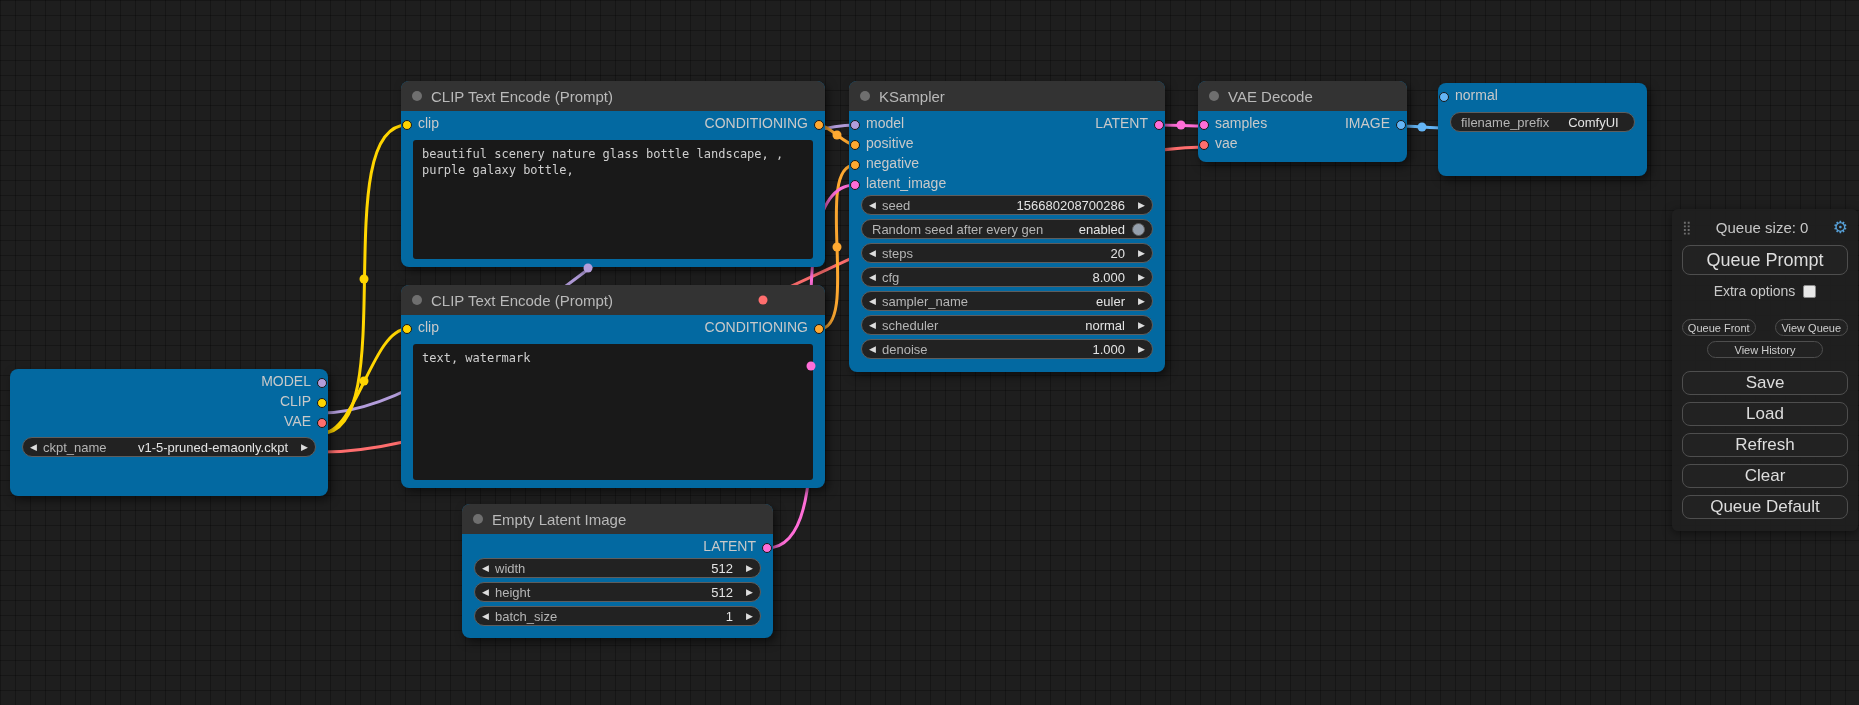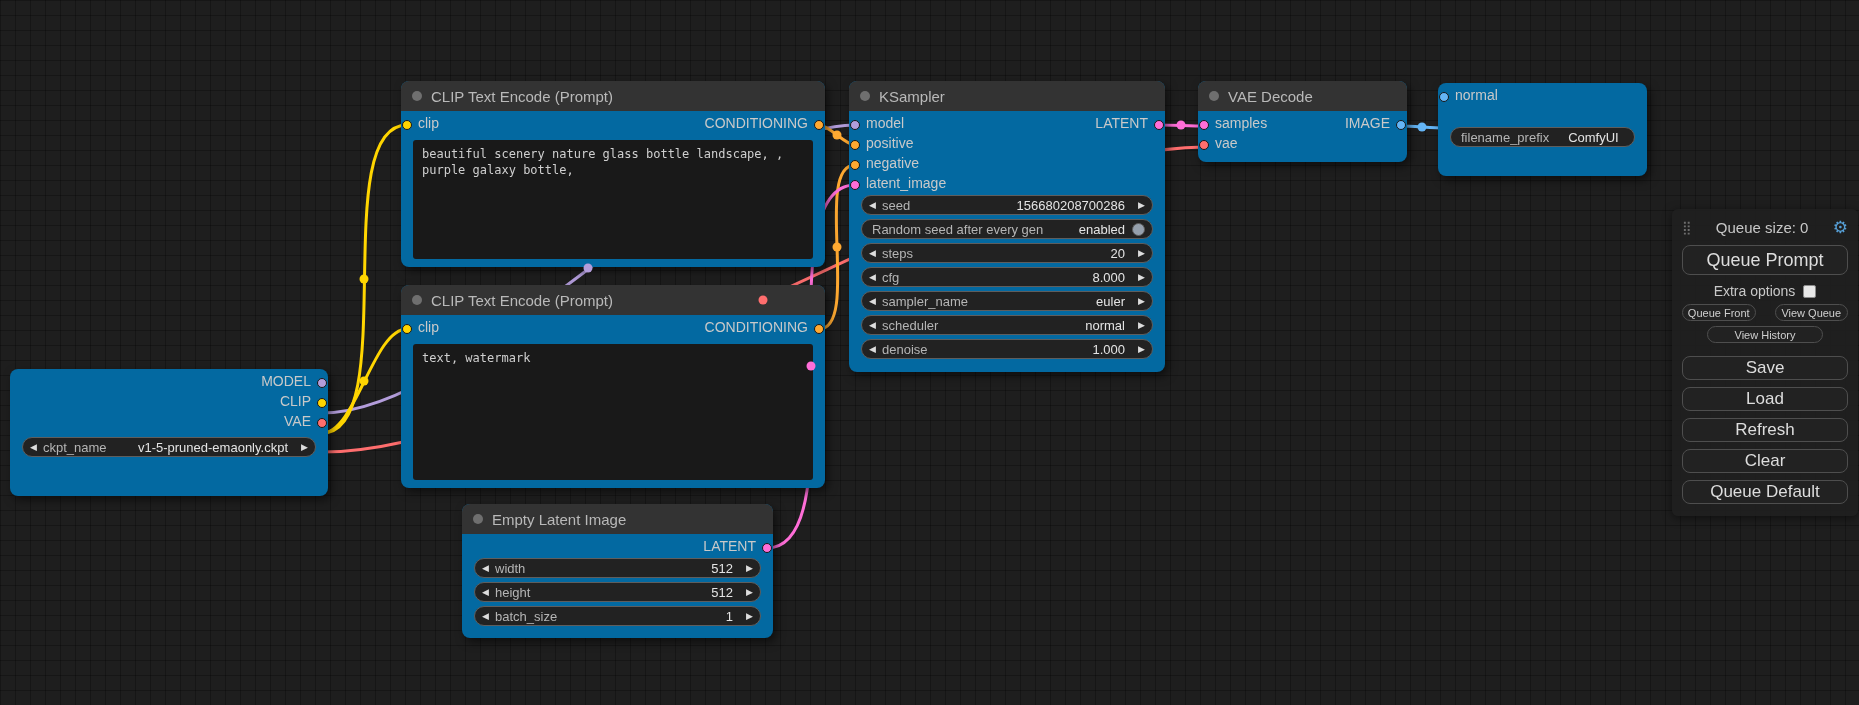--- a/index.html
+++ b/index.html
@@ -81,40 +81,40 @@
 
   
   #n-load-checkpoint { left:10px;  top:369px; width:318px; height:127px; }
   #n-clip-pos        { left:401px; top:81px;  width:424px; height:186px; }
   #n-clip-neg        { left:401px; top:285px; width:424px; height:203px; }
   #n-empty-latent    { left:462px; top:504px; width:311px; height:134px; }
   #n-ksampler        { left:849px; top:81px;  width:316px; height:291px; }
   #n-vae-decode      { left:1198px;top:81px;  width:209px; height:81px;  }
   #n-save-image      { left:1438px;top:83px;  width:209px; height:93px;  }
   #n-load-checkpoint .widget { margin-top:4px; }
-  #n-save-image .widget { margin-top:20px;gap:11px; }
+  #n-save-image .widget { margin-top:5px;gap:11px; }
 
   
   .queue-panel {
     position:absolute; z-index:4; left:1672px; top:209px; width:186px;
     background:rgba(31,31,31,0.93); border-radius:6px;
     box-shadow:0 2px 10px rgba(0,0,0,0.5);
     padding:8px 10px 12px; color:#cccccc;
   }
   .qp-header { display:flex; align-items:center; justify-content:space-between; font-size:15px; color:#c8c8c8; }
   .qp-drag { color:#6d6d6d; font-size:13px; cursor:grab; }
   .qp-gear { color:#569fd6; font-size:17px; cursor:pointer; }
   button {
     font-family:inherit; background:#222222; color:#dddddd;
     border:1px solid #4e4e4e; border-radius:8px; cursor:pointer;
   }
   .qp-big   { display:block; width:100%; height:30px; font-size:18px; margin-top:7px; }
   .qp-extra { display:flex; align-items:center; justify-content:center; gap:8px; margin-top:8px; font-size:14px; color:#c8c8c8; }
   .qp-checkbox { width:13px; height:13px; background:#e8e8e8; border:1px solid #8a8a8a; border-radius:2px; }
-  .qp-row   { display:flex; gap:19px; margin-top:5px; }
+  .qp-row   { display:flex; gap:19px; margin-top:20px; }
   .qp-small { flex:1; height:17px; font-size:11px; padding:0; color:#cfcfcf; border-radius:9px; }
   .qp-history { display:block; flex:none; width:70%; margin:5px auto 0; }
   .qp-btn   { display:block; width:100%; height:24px; font-size:17px; margin-top:7px; }
   .qp-btn.first { margin-top:13px; }
 </style>
 </head>
 <body>
 
 <svg class="links" width="1859" height="705">
   <path stroke="#B39DDB" d="M322,413 C474,413 703,125 855,125"></path>

